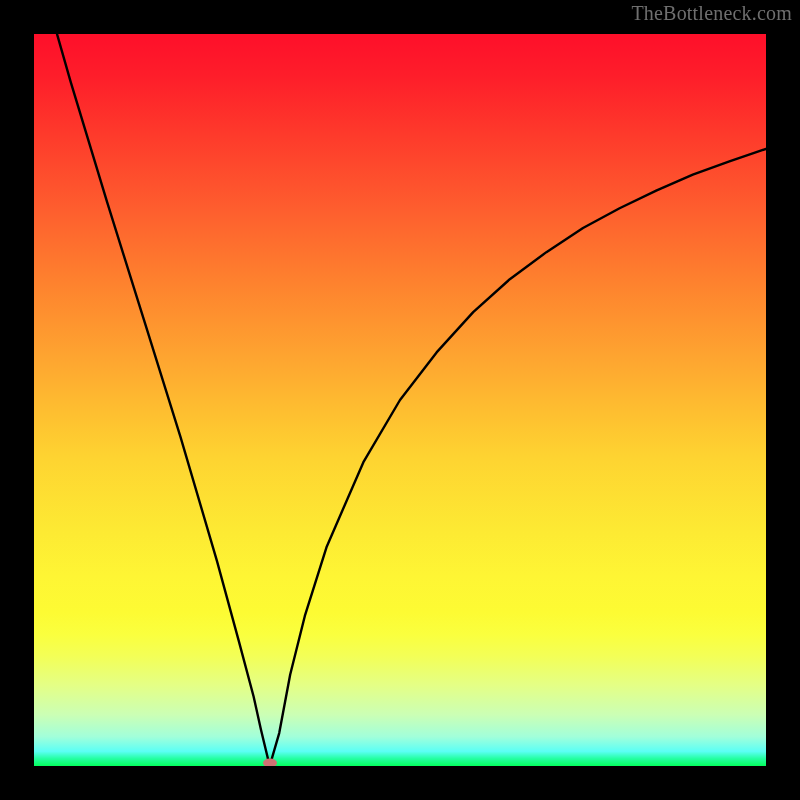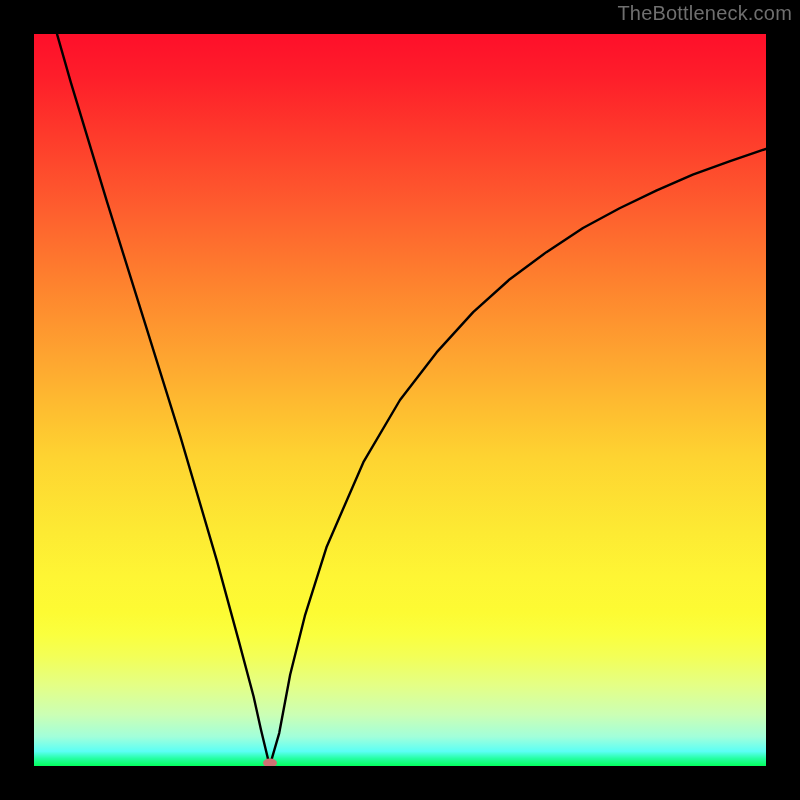--- a/index.html
+++ b/index.html
@@ -9,20 +9,21 @@
     height: 800px;
     overflow: hidden;
     background: #000;
     font-family: Arial, Helvetica, sans-serif;
   }
   .frame {
     position: relative;
     width: 800px;
     height: 800px;
     background: #000;
+    font-family: Liberation Serif, serif;
   }
   .plot {
     position: absolute;
     left: 34px;
     top: 34px;
     width: 732px;
     height: 732px;
     overflow: hidden;
   }
   .gradient {

